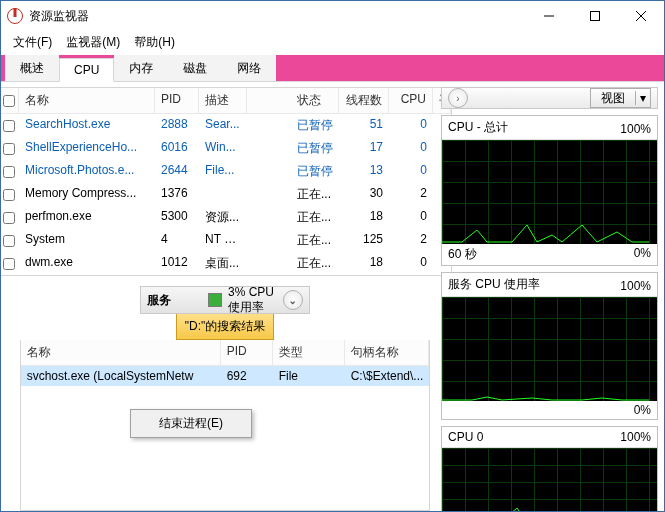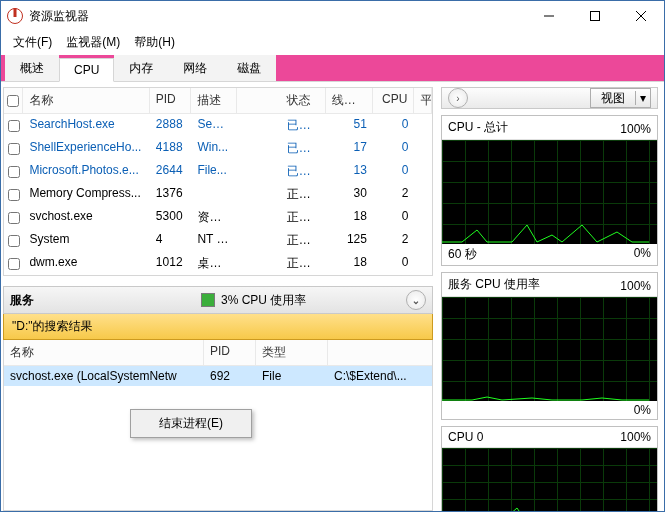--- a/index.html
+++ b/index.html
@@ -15,21 +15,21 @@
   
   .menubar { height: 22px; display: flex; align-items: center; padding-left: 6px; gap: 2px; }
   .menubar .menuitem { padding: 2px 6px; }
 
   
   .tabs { display: flex; align-items: flex-end; border-bottom: 1px solid #d6d6d6; background: #ec4899; padding-left: 4px; margin-top: 2px; }
   .tab { padding: 4px 14px; background: #f3f3f3; border: 1px solid transparent; border-bottom: none; cursor: default; }
   .tab.active { background: #fff; border-color: #d6d6d6; border-bottom: 1px solid #fff; margin-bottom: -1px; }
 
   .content { display: flex; position: absolute; top: 80px; left: 0; right: 0; bottom: 0; }
-  .leftcol { width: 436px; padding: 6px 4px 0 2px; display: flex; flex-direction: column; }
+  .leftcol { width: 436px; padding: 6px 4px 0 16px; display: flex; flex-direction: column; align-items: center; }
   .rightcol { flex: 1; padding: 6px 6px 0 4px; display: flex; flex-direction: column; }
 
   
   .proc-table { border: 1px solid #d6d6d6; }
   .thead { display: flex; border-bottom: 1px solid #e9e9e9; background: #fcfcfc; }
   .thead .th { border-right: 1px solid #e9e9e9; padding: 4px 6px; color: #333; overflow: hidden; white-space: nowrap; text-overflow: ellipsis; }
   .trow { display: flex; }
   .trow .td { padding: 3px 6px; overflow: hidden; white-space: nowrap; text-overflow: ellipsis; }
   .cb { width: 20px; display: flex; align-items: center; justify-content: center; }
   .cb input { width: 12px; height: 12px; }
@@ -114,22 +114,22 @@
 <div class="menubar">
   <div class="menuitem">文件(F)</div>
   <div class="menuitem">监视器(M)</div>
   <div class="menuitem">帮助(H)</div>
 </div>
 
 <div class="tabs">
   <div class="tab">概述</div>
   <div class="tab active">CPU</div>
   <div class="tab">内存</div>
+  <div class="tab">磁盘</div>
   <div class="tab">网络</div>
-  <div class="tab">磁盘</div>
 </div>
 
 <div class="content">
 
   <div class="leftcol">
 
     <div class="proc-table">
       <div class="thead">
         <div class="th cb">
             <input type="checkbox" style="">
@@ -153,21 +153,21 @@
             <div class="td c-stat blue">已暂停</div>
             <div class="td c-thr blue">51</div>
             <div class="td c-cpu blue">0</div>
             <div class="td c-avg"></div>
           </div>
           <div class="trow">
             <div class="td cb">
               <input type="checkbox" style="">
             </div>
             <div class="td c-name blue">ShellExperienceHo...</div>
-            <div class="td c-pid blue">4188</div>
+            <div class="td c-pid blue">6016</div>
             <div class="td c-desc blue">Win...</div>
             <div class="td c-stat blue">已暂停</div>
             <div class="td c-thr blue">17</div>
             <div class="td c-cpu blue">0</div>
             <div class="td c-avg"></div>
           </div>
           <div class="trow">
             <div class="td cb">
               <input type="checkbox" style="">
             </div>
@@ -188,21 +188,21 @@
             <div class="td c-desc "></div>
             <div class="td c-stat ">正在...</div>
             <div class="td c-thr ">30</div>
             <div class="td c-cpu ">2</div>
             <div class="td c-avg"></div>
           </div>
           <div class="trow">
             <div class="td cb">
               <input type="checkbox" style="">
             </div>
-            <div class="td c-name ">svchost.exe</div>
+            <div class="td c-name ">perfmon.exe</div>
             <div class="td c-pid ">5300</div>
             <div class="td c-desc ">资源...</div>
             <div class="td c-stat ">正在...</div>
             <div class="td c-thr ">18</div>
             <div class="td c-cpu ">0</div>
             <div class="td c-avg"></div>
           </div>
           <div class="trow">
             <div class="td cb">
               <input type="checkbox" style="">
@@ -237,20 +237,21 @@
       <span class="circle-btn">⌄</span>
     </div>
 
     <div class="handles-scope">"D:"的搜索结果</div>
 
     <div class="handles-table" style="border:1px solid #d6d6d6;border-top:none;flex:1">
       <div class="thead">
         <div class="th h-name">名称</div>
         <div class="th h-pid">PID</div>
         <div class="th h-type">类型</div>
+        <div class="th h-hname">句柄名称</div>
       </div>
       <div class="trow sel">
         <div class="td h-name">svchost.exe (LocalSystemNetw</div>
         <div class="td h-pid">692</div>
         <div class="td h-type">File</div>
         <div class="td h-hname">C:\$Extend\...</div>
       </div>
     </div>
   </div>
 

